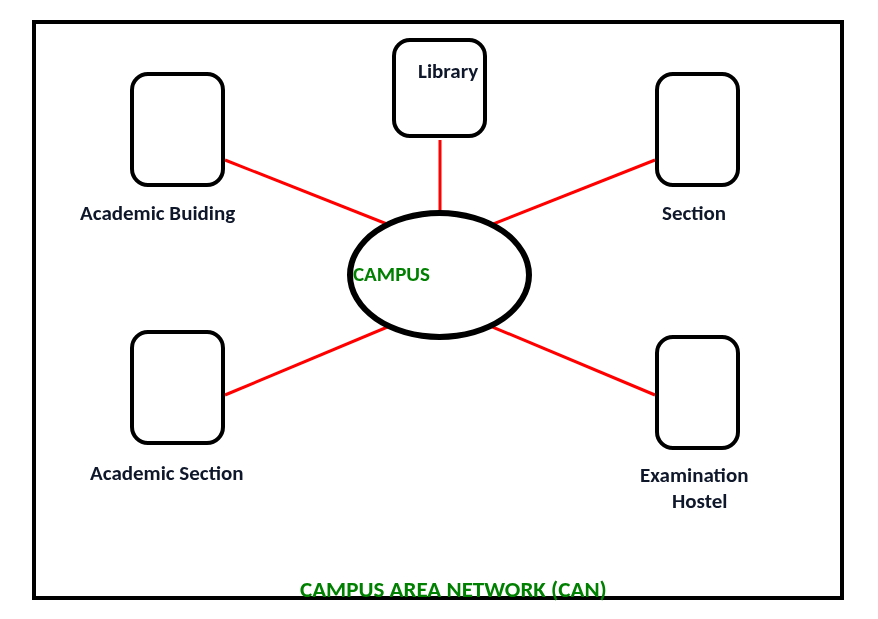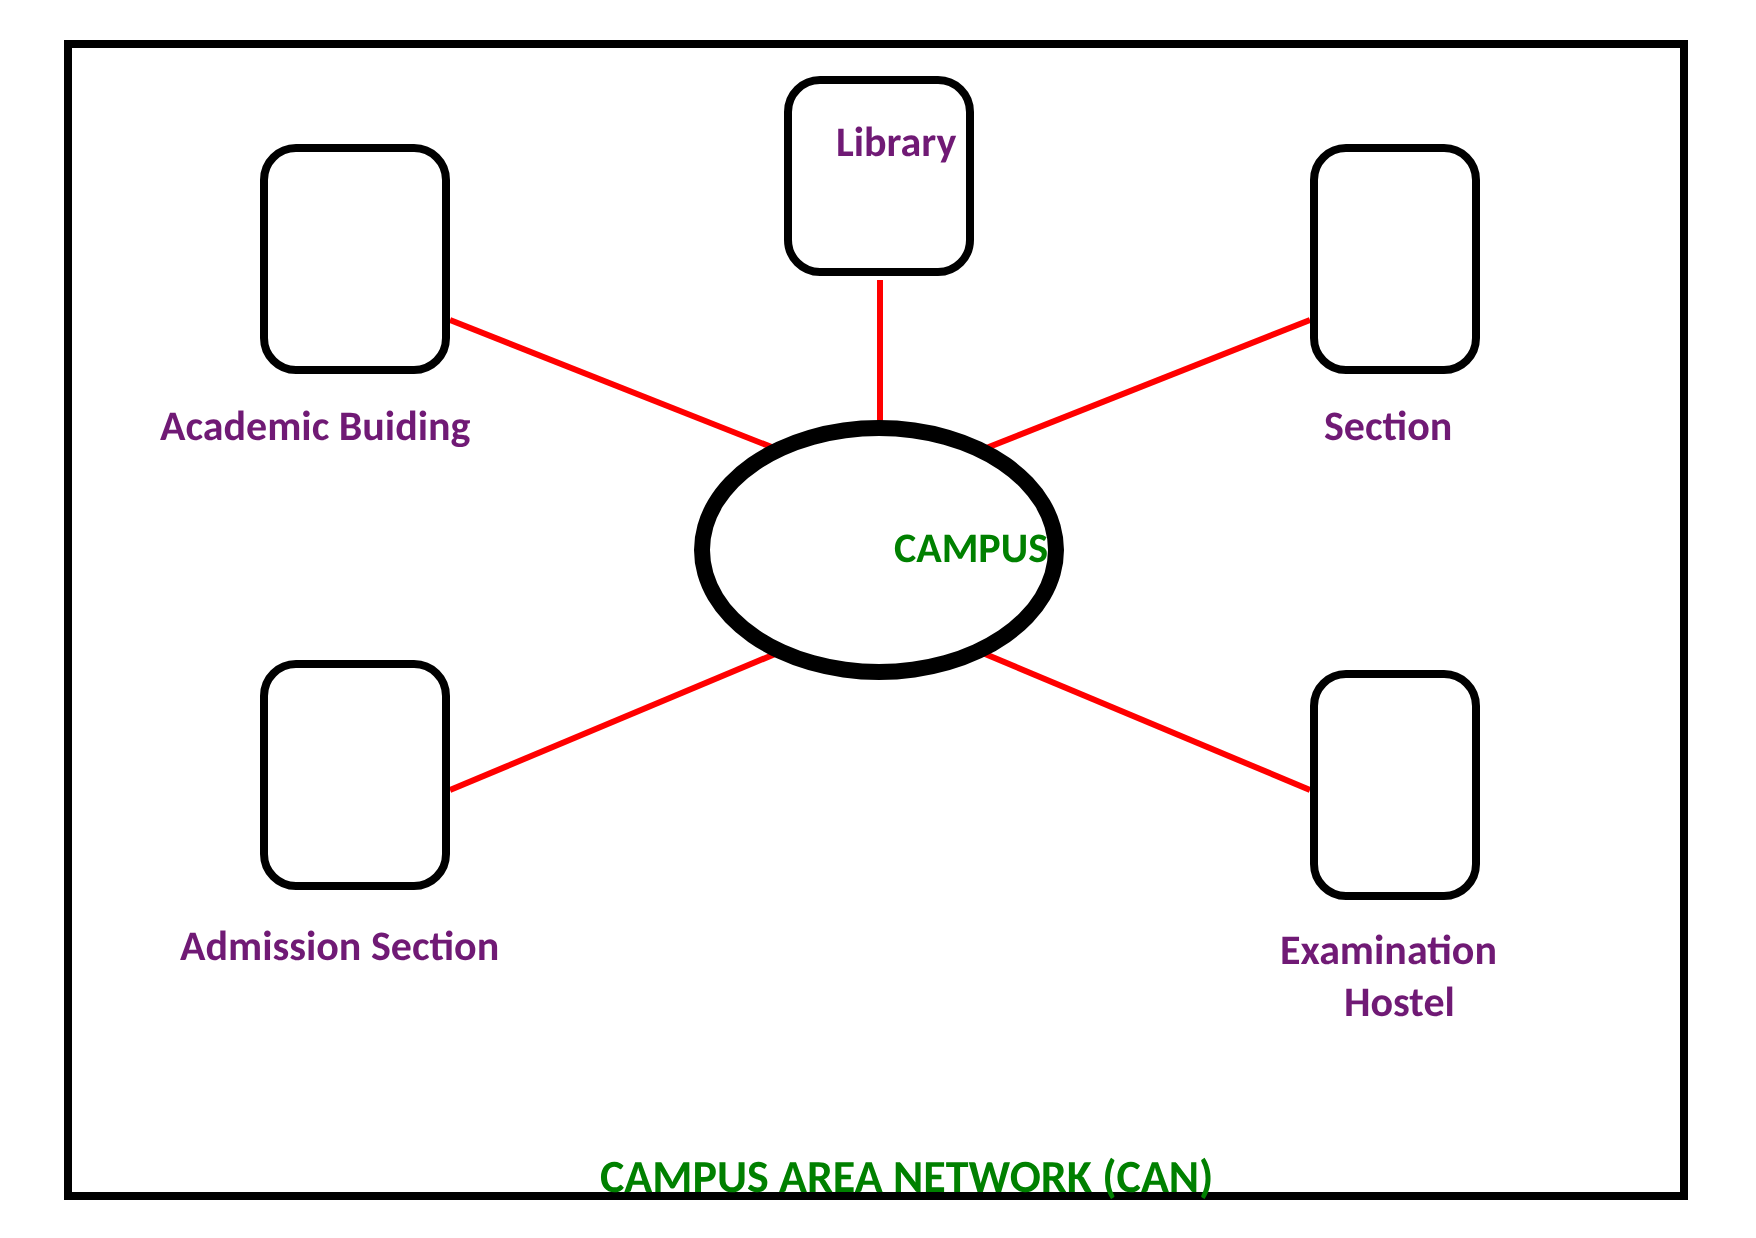--- a/index.html
+++ b/index.html
@@ -21,33 +21,33 @@
   }
   .node-box {
     position: absolute;
     border: 4px solid #000;
     border-radius: 18px;
     background: #fff;
     box-sizing: border-box;
   }
   .label {
     position: absolute;
-    color: #701a75;
+    color: #0f172a;
     font-weight: bold;
     font-size: 21px;
     white-space: nowrap;
   }
   .center-oval {
     position: absolute;
-    border: 8px solid #000000;
+    border: 6px solid #000000;
     border-radius: 50%;
     background: #fff;
     display: flex;
     align-items: center;
-    justify-content: flex-end;
+    justify-content: flex-start;
     text-align: center;
     box-sizing: border-box;
   }
   .center-label {
     color: #008000;
     font-weight: bold;
     font-size: 21px;
     line-height: 1.2;
   }
   .title {
@@ -87,21 +87,21 @@
 <div class="node-box" style="left:130px; top:72px; width:95px; height:115px;"></div>
 <div class="label" style="left:80px; top:200px;">Academic Buiding</div>
 
 <div class="node-box" style="left:392px; top:38px; width:95px; height:100px;"></div>
 <div class="label" style="left:418px; top:58px;">Library</div>
 
 <div class="node-box" style="left:655px; top:72px; width:85px; height:115px;"></div>
 <div class="label" style="left:662px; top:200px;">Section</div>
 
 <div class="node-box" style="left:130px; top:330px; width:95px; height:115px;"></div>
-<div class="label" style="left:90px; top:460px;">Admission Section</div>
+<div class="label" style="left:90px; top:460px;">Academic Section</div>
 
 <div class="node-box" style="left:655px; top:335px; width:85px; height:115px;"></div>
 <div class="label" style="left:640px; top:462px;">Examination</div>
 <div class="label" style="left:672px; top:488px;">Hostel</div>
 
 <div class="center-oval" style="left:347px; top:210px; width:185px; height:130px;">
   <div class="center-label">
     <span>CAMPUS</span><br>
   </div>
 </div>

